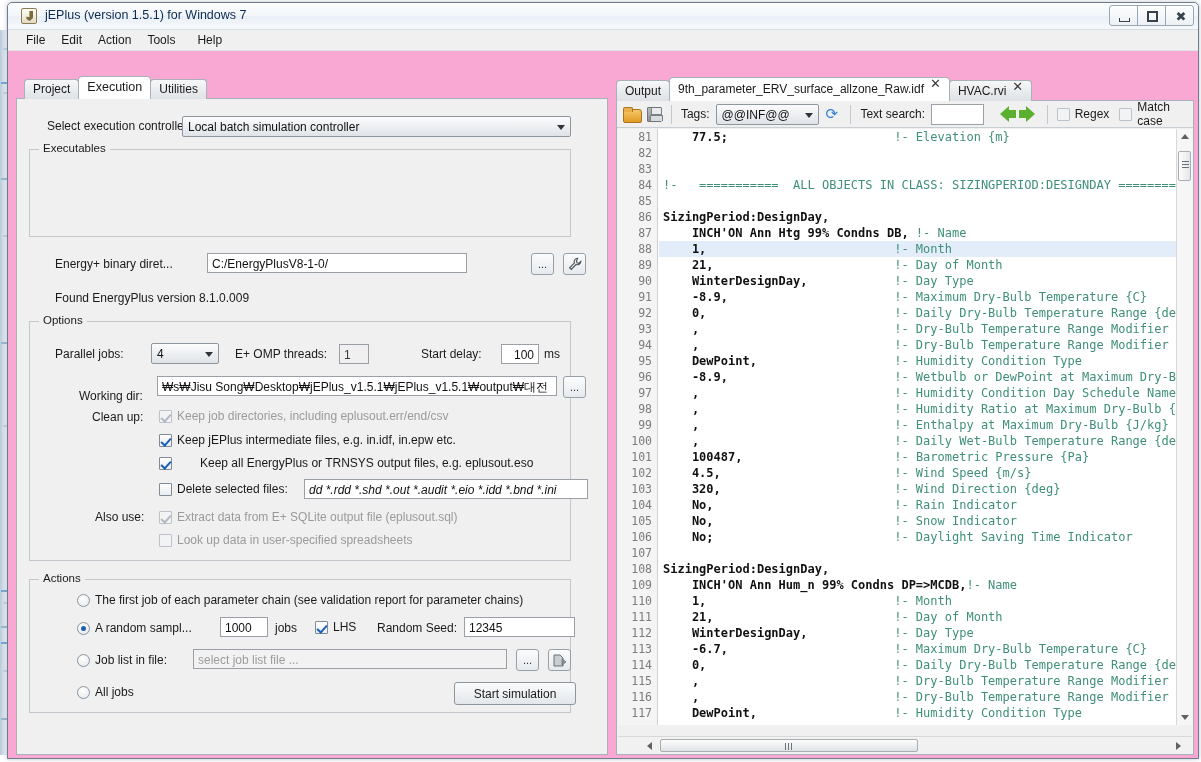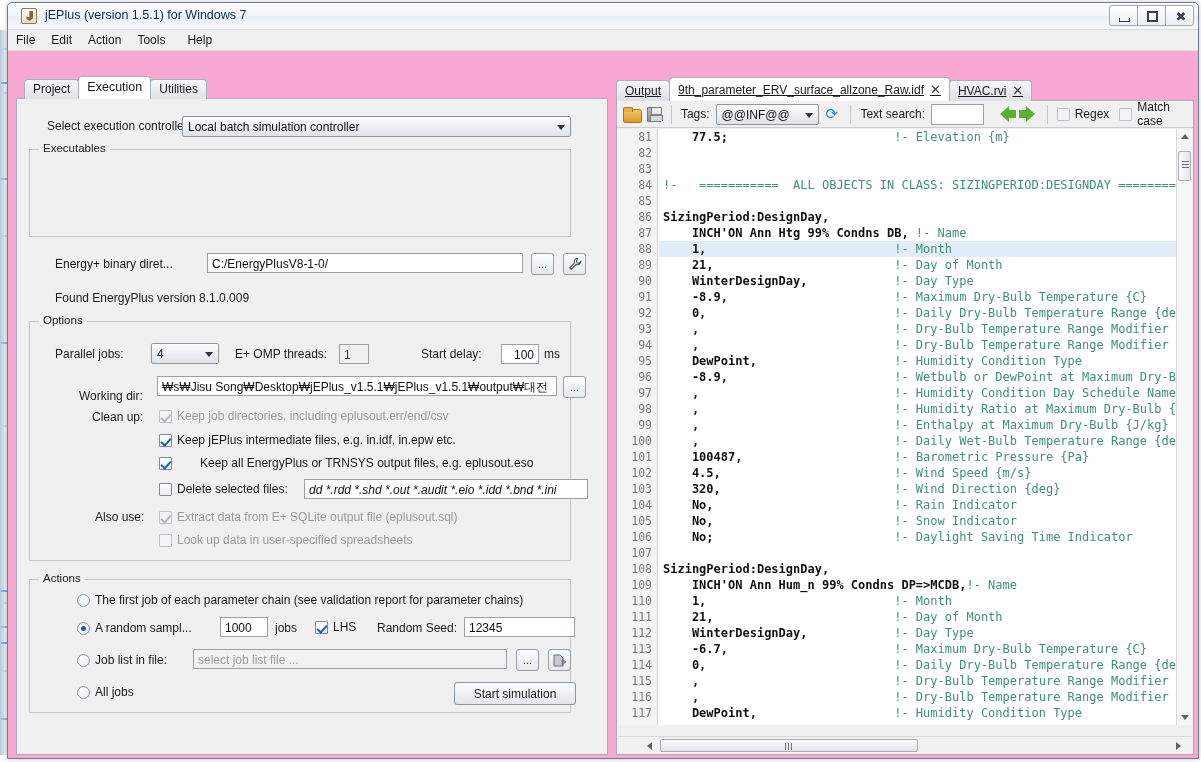--- a/index.html
+++ b/index.html
@@ -75,21 +75,21 @@
   .win-btn:first-child { border-radius: 3px 0 0 3px; }
   .win-btn:last-child  { border-radius: 0 3px 3px 0; }
   .glyph-min  { position:absolute; left:9px; top:12px; width:11px; height:4px; border:1px solid #37424e; border-top:none; }
   .glyph-max  { position:absolute; left:9px; top:5px; width:11px; height:11px; border:2px solid #37424e; }
   .glyph-close{ position:absolute; left:9px; top:5px; width:12px; height:11px; color:#37424e; font-size:13px; line-height:11px; text-align:center; font-family:"DejaVu Sans",sans-serif; }
 
   
   #menu-bar {
     height: 21px; background: #f0f0f0;
     border-bottom: 1px solid #dfe1e4;
-    display: flex; align-items: center; padding-left: 1px;
+    display: flex; align-items: center; padding-left: 11px;
   }
   .menu-item {
     font-size: 12px; color: #1a1a1a;
     padding: 2px 7px; margin-right: 2px; cursor: default;
   }
 
   
   #client { position: relative; height: 708px; background: #f9a8d4; padding: 6px; }
 
   
@@ -197,27 +197,27 @@
   
   #right-panel {
     position: absolute; left: 608px; top: 26px;
     width: 578px; height: 678px;
   }
   #right-tabs {
     position: absolute; left: 0; top: 0; height: 24px;
     display: flex; align-items: flex-end; z-index: 5;
   }
   .rtab {
-    height: 21px; line-height: 20px; padding: 8px 8px;
+    height: 21px; line-height: 20px; padding: 0 8px;
     font-size: 12px; color: #1a1a1a;
     border: 1px solid #a8b0b8; border-bottom: none;
     border-radius: 4px 4px 0 0;
     background: linear-gradient(to bottom,#f6f7f8,#dde1e5);
     margin-right: -1px; cursor: default;
-    display: flex; align-items: center; gap: 6px; text-decoration: underline;
+    display: flex; gap: 6px;
   }
   .rtab.active {
     background: #ffffff; height: 24px; line-height: 22px; z-index: 6;
   }
   .tab-x { font-size: 13px; color: #3a3a3a; cursor: default; line-height: 12px; }
   #right-body {
     position: absolute; left: 0; top: 23px;
     width: 578px; height: 655px;
     border: 1px solid #a8b0b8; background: #f0f0f0;
   }
@@ -381,21 +381,21 @@
             <span>Local batch simulation controller</span>
             <span class="arrow"></span>
           </div>
 
           <div class="grpbox" style="left:12px; top:50px; width:542px; height:88px;">
             <span class="grptitle">Executables</span>
           </div>
           <div class="row" style="left:38px; top:158px;">
             <span class="lbl">Energy+ binary diret...</span>
           </div>
-          <div class="txtfield" style="position:absolute; left:190px; top:154px; width:316px;">C:/EnergyPlusV8-1-0/</div>
+          <div class="txtfield" style="position:absolute; left:190px; top:154px; width:260px;">C:/EnergyPlusV8-1-0/</div>
           <div class="smallbtn" style="position:absolute; left:514px; top:154px;">...</div>
           <div class="smallbtn" style="position:absolute; left:546px; top:154px;">
             <svg width="14" height="14" viewBox="0 0 14 14">
               <path d="M9.6 1.2a3.4 3.4 0 0 0-3.1 4.7L1.6 10.8l1.6 1.6 4.9-4.9a3.4 3.4 0 0 0 4.7-3.1l-2 2-1.8-.5-.5-1.8z" fill="none" stroke="#4a5158" stroke-width="1.1"></path>
             </svg>
           </div>
           <div class="row" style="left:38px; top:192px;">
             <span class="lbl">Found EnergyPlus version 8.1.0.009</span>
           </div>
 

